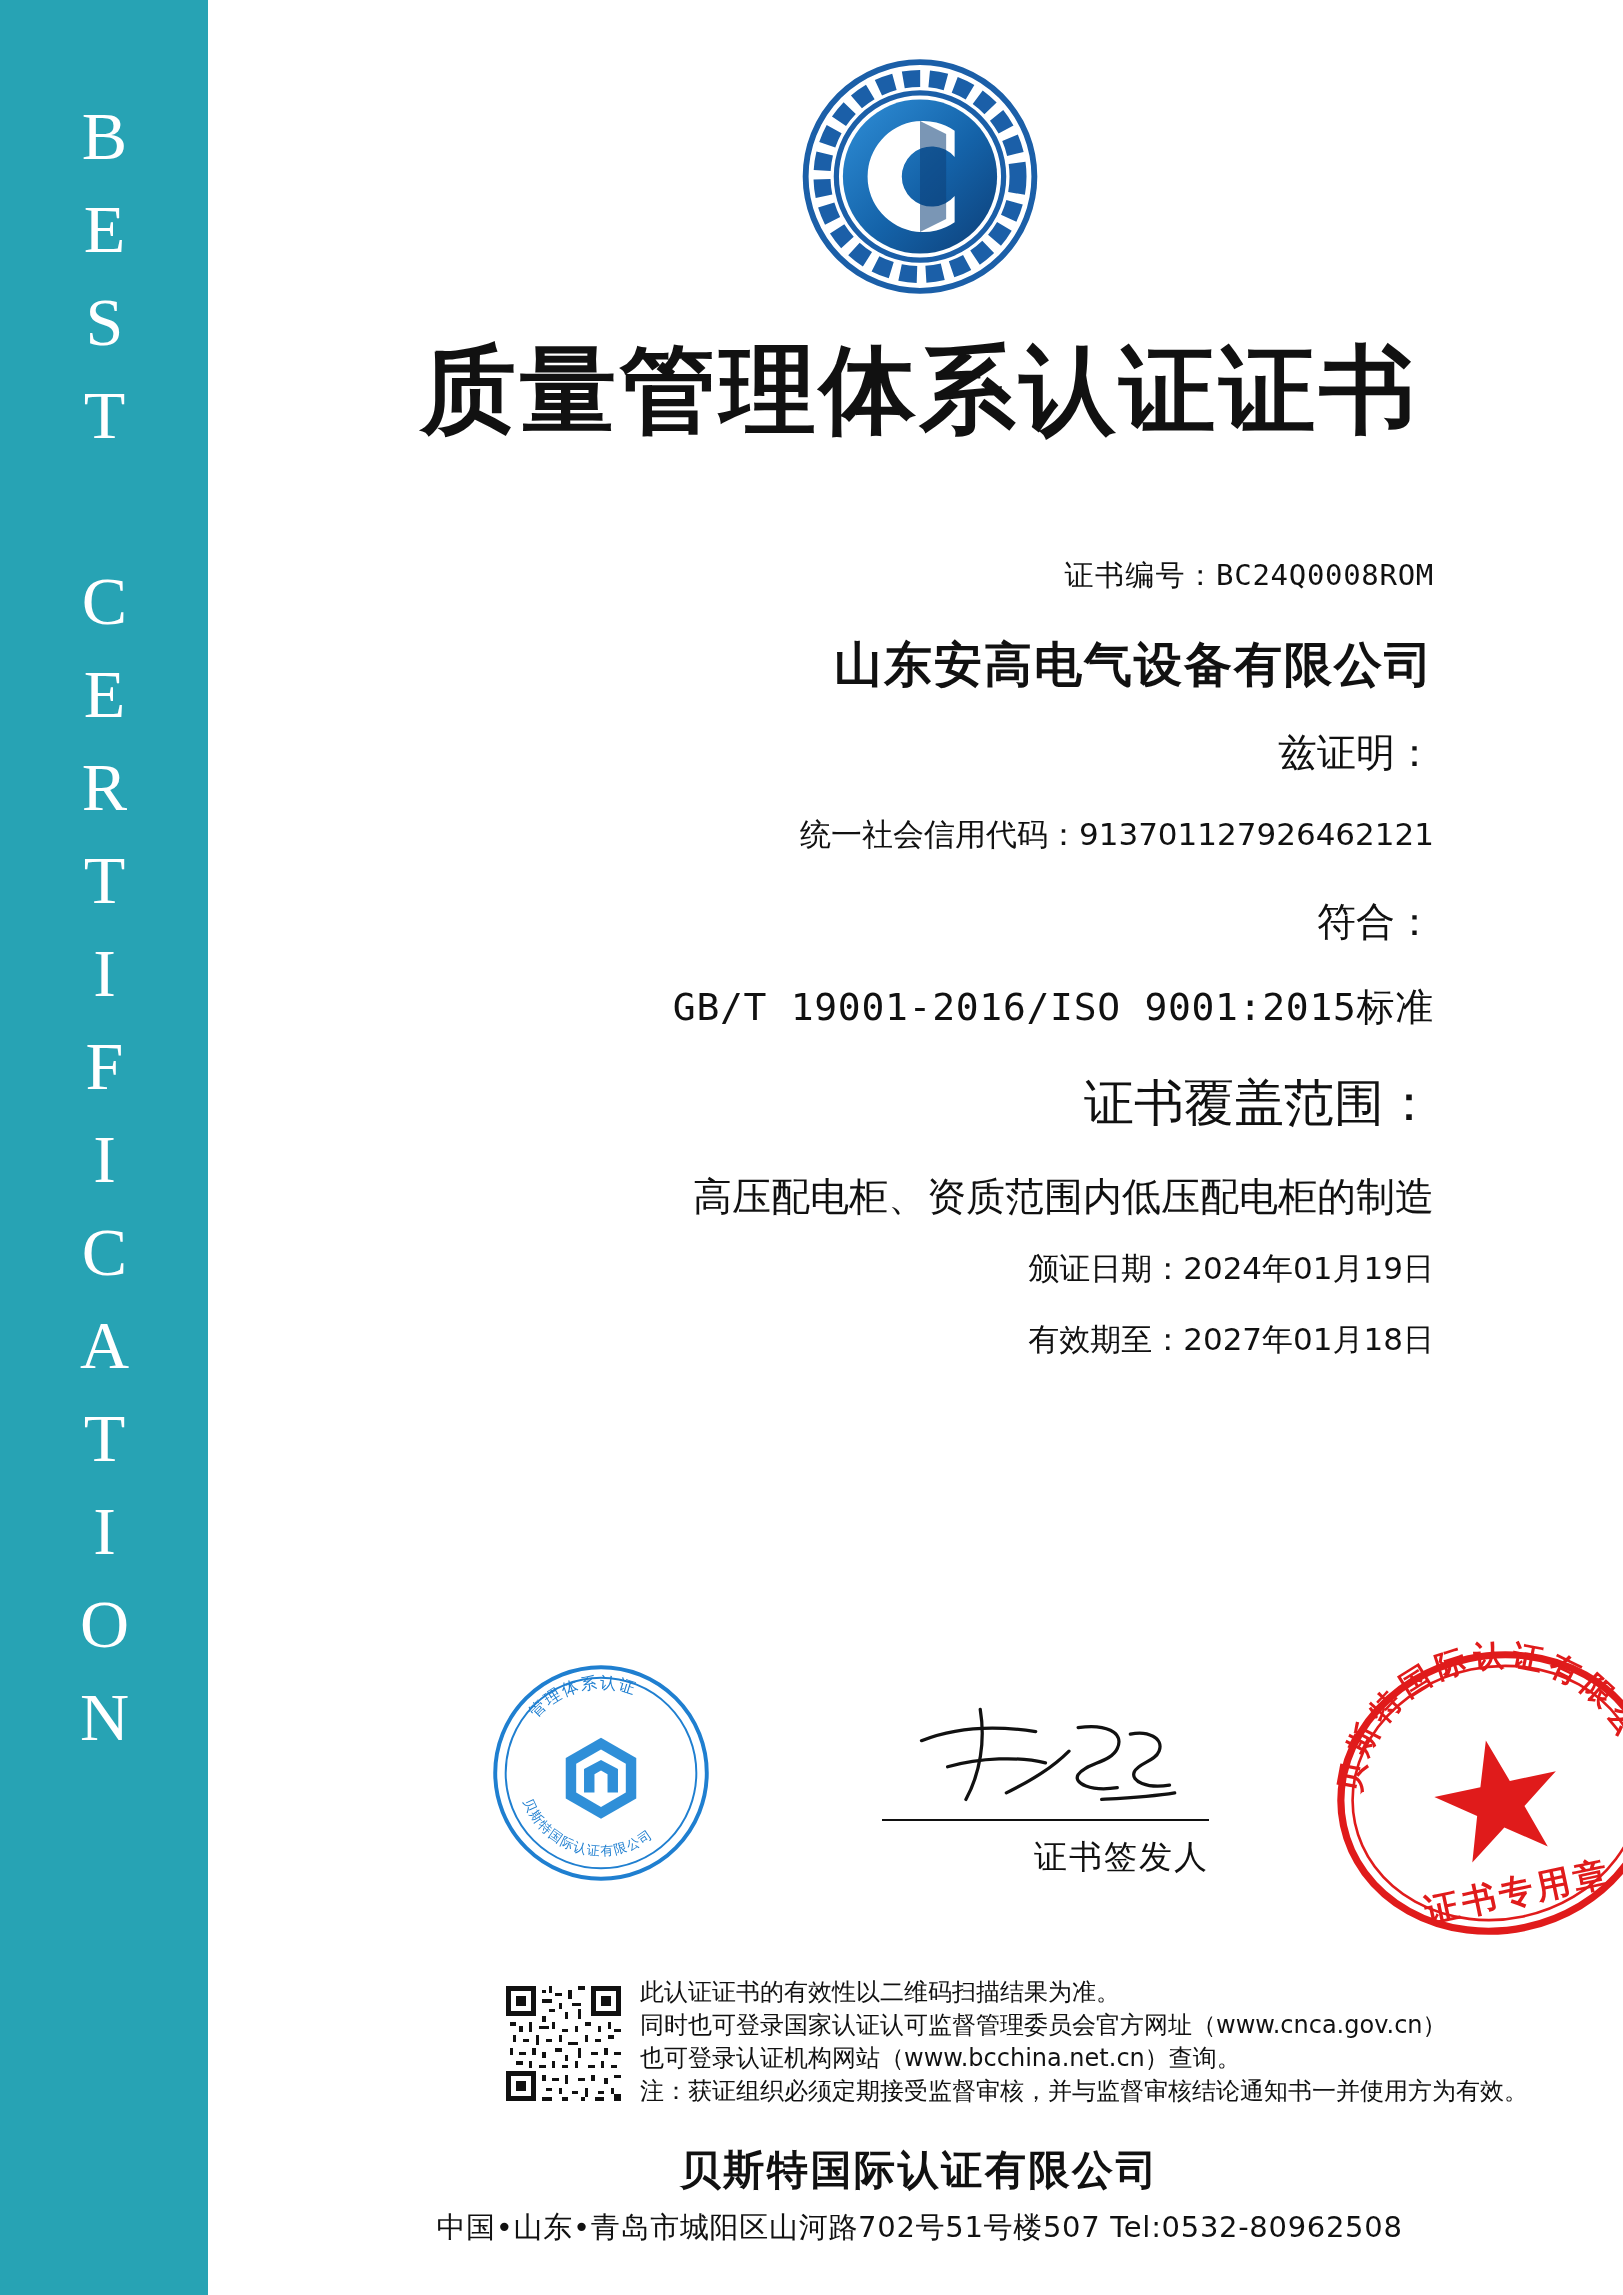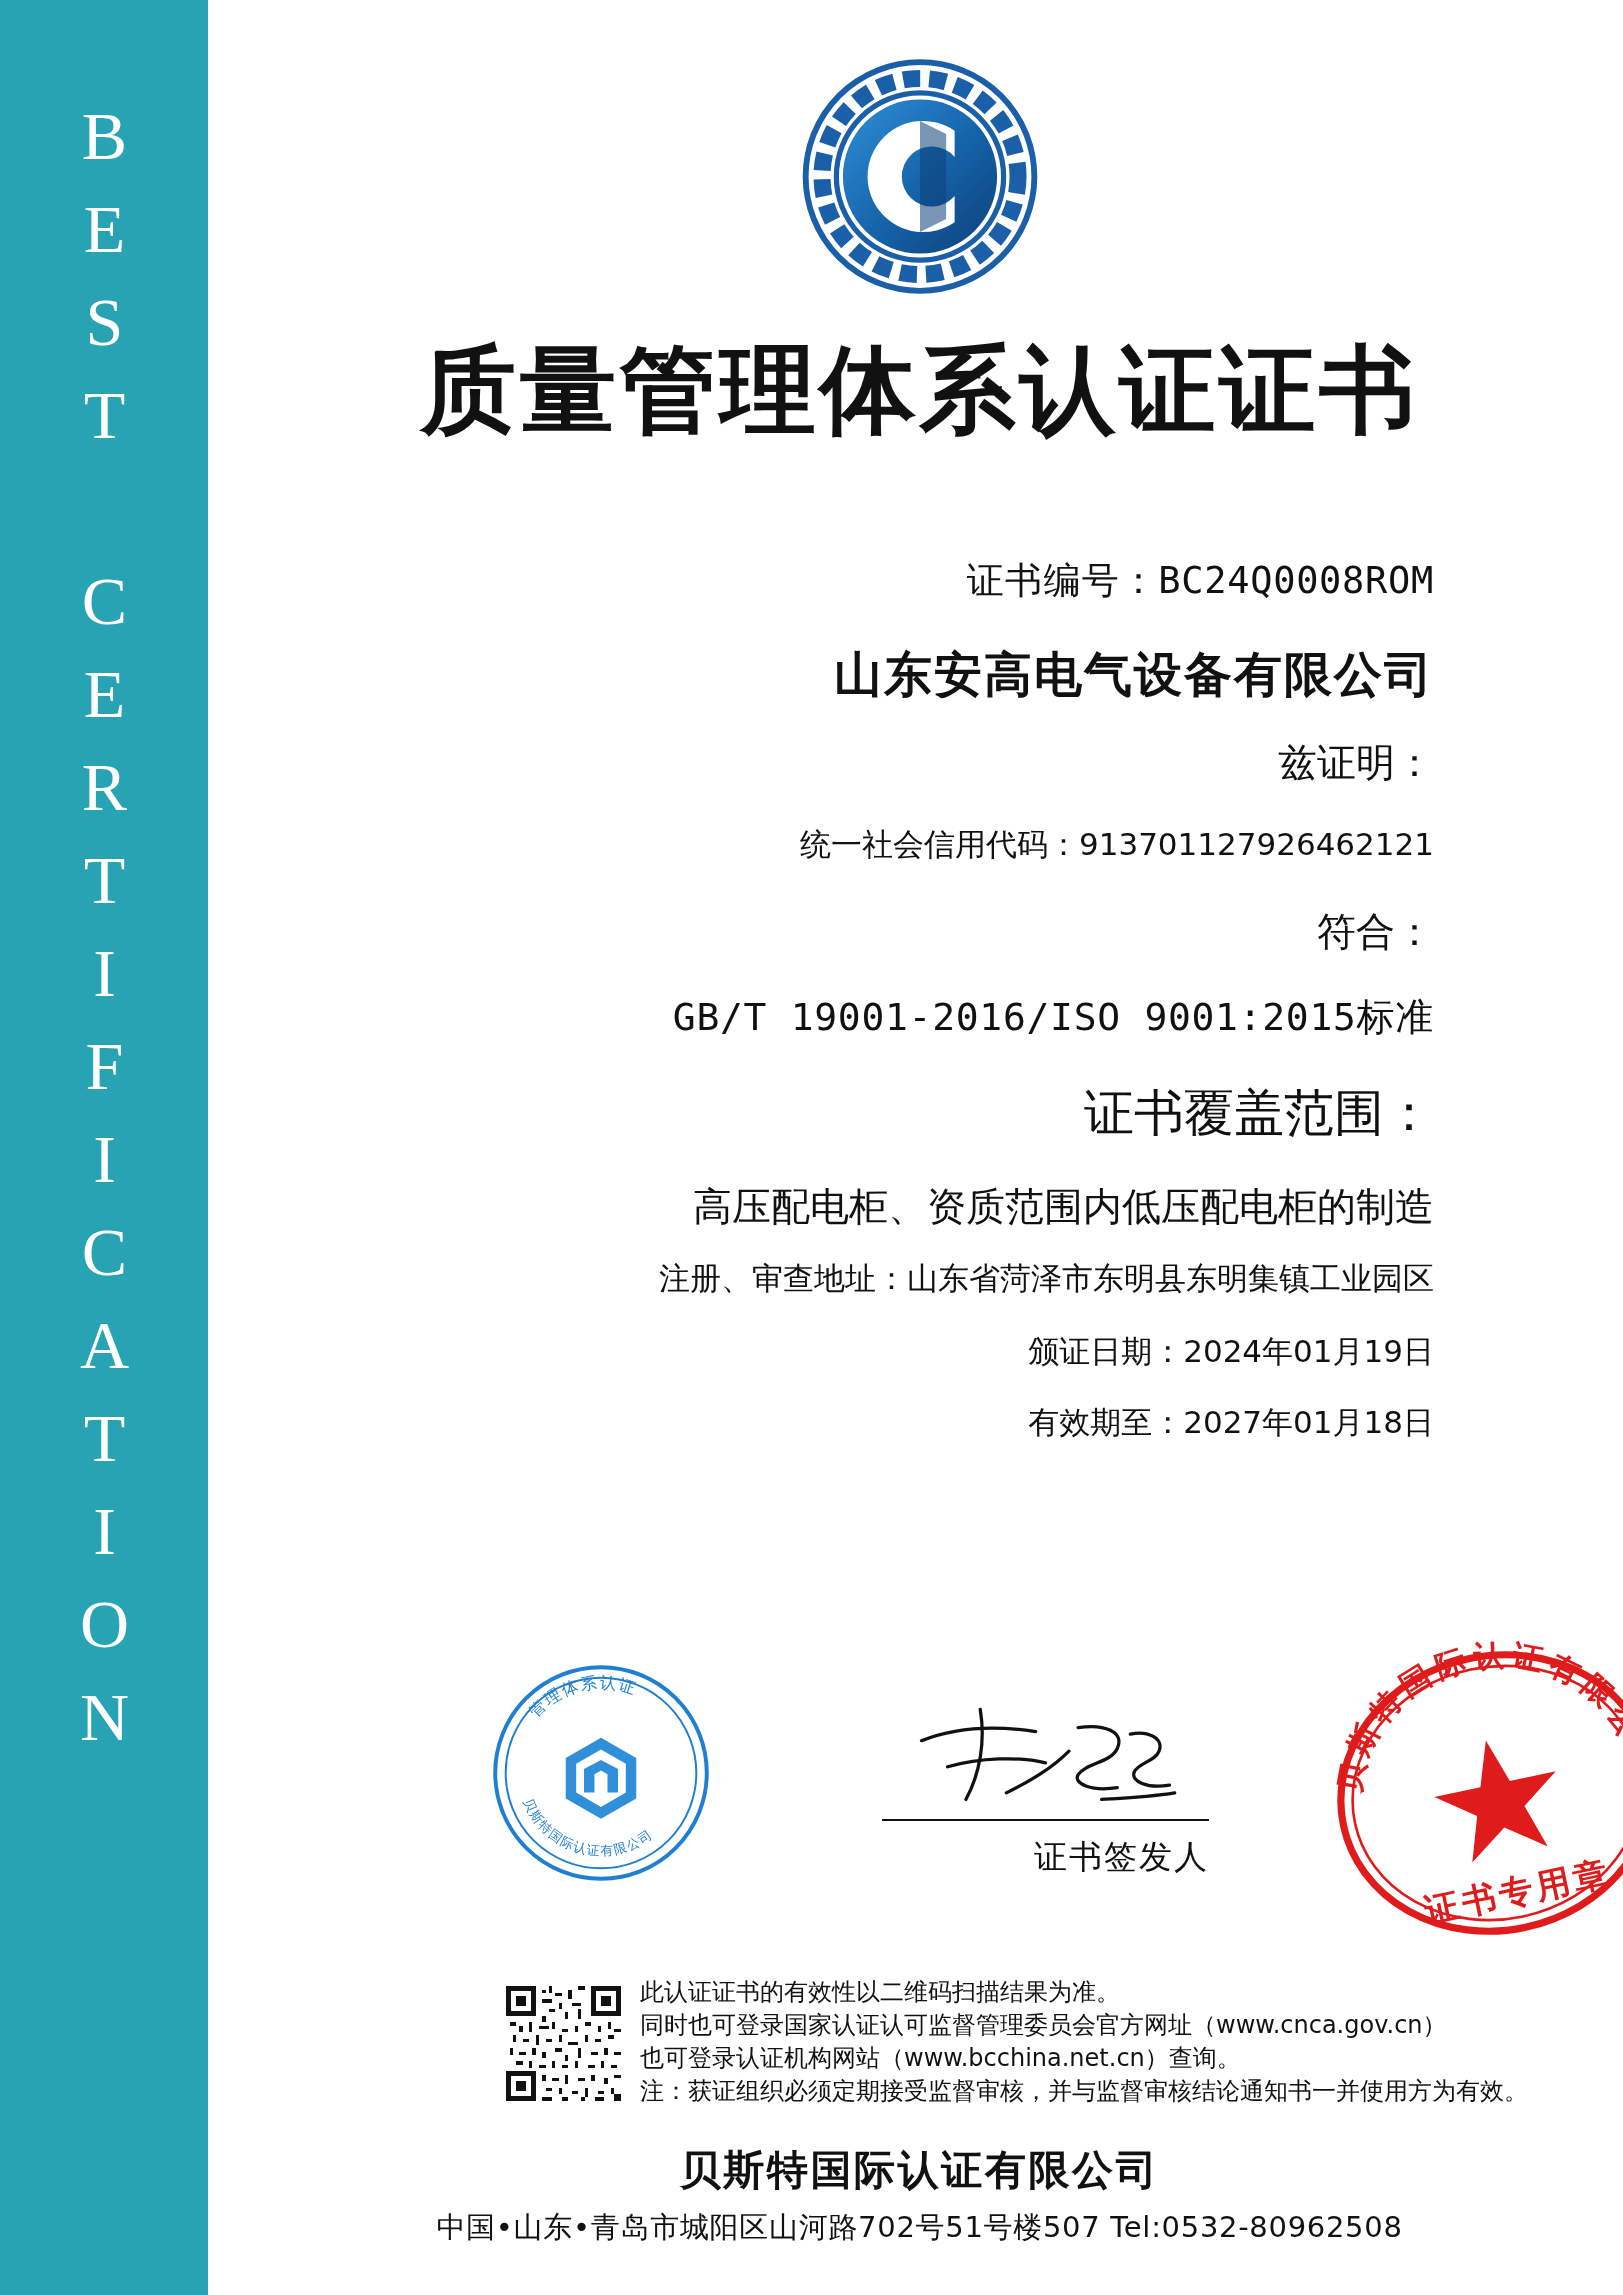--- a/index.html
+++ b/index.html
@@ -53,21 +53,21 @@
   }
   
   .body-block{
     position:absolute;top:556px;left:0;width:100%;
     padding-right:190px;
     box-sizing:border-box;
     text-align:right;
   }
   .line{margin:0;}
   .l-serial{
-    font-size:37px;letter-spacing:1.3px;margin-bottom:37px;
+    font-size:29px;letter-spacing:1.3px;margin-bottom:37px;
     font-family:"DejaVu Sans", sans-serif;
   }
   .l-serial .sn{font-family:"DejaVu Sans Mono", monospace;letter-spacing:0.7px;}
   .l-hereby{
     font-size:39px;margin-bottom:34px;font-family:"DejaVu Sans", sans-serif;
   }
   .l-company{
     font-size:48px;font-weight:bold;margin-bottom:29px;
     font-family:"DejaVu Sans", sans-serif;letter-spacing:2px;
   }
@@ -176,21 +176,20 @@
     <p class="line l-serial">
       <span>证书编号：</span><span class="sn">BC24Q0008ROM</span>
     </p>
     <p class="line l-company">山东安高电气设备有限公司</p>
     <p class="line l-hereby">兹证明：</p>
     <p class="line l-credit">统一社会信用代码：913701127926462121</p>
     <p class="line l-conform">符合：</p>
     <p class="line l-standard">GB/T 19001-2016/ISO 9001:2015标准</p>
     <p class="line l-scope-label">证书覆盖范围：</p>
     <p class="line l-scope">高压配电柜、资质范围内低压配电柜的制造</p>
-    <p class="line l-address">注册、审查地址：山东省菏泽市东明县东明集镇工业园区</p>
     <p class="line l-issue">颁证日期：2024年01月19日</p>
     <p class="line l-expiry">有效期至：2027年01月18日</p>
   </div>
 
   <div class="seal-left">
     <svg width="222" height="222" viewBox="0 0 340 340">
       <circle cx="170" cy="170" r="162" fill="none" stroke="#1f7fd0" stroke-width="6"></circle>
       <circle cx="170" cy="170" r="146" fill="none" stroke="#1f7fd0" stroke-width="3"></circle>
       <path id="arcTop" d="M40 170 a130 130 0 0 1 260 0" fill="none"></path>
       <path id="arcBot" d="M44 170 a126 126 0 0 0 252 0" fill="none"></path>

